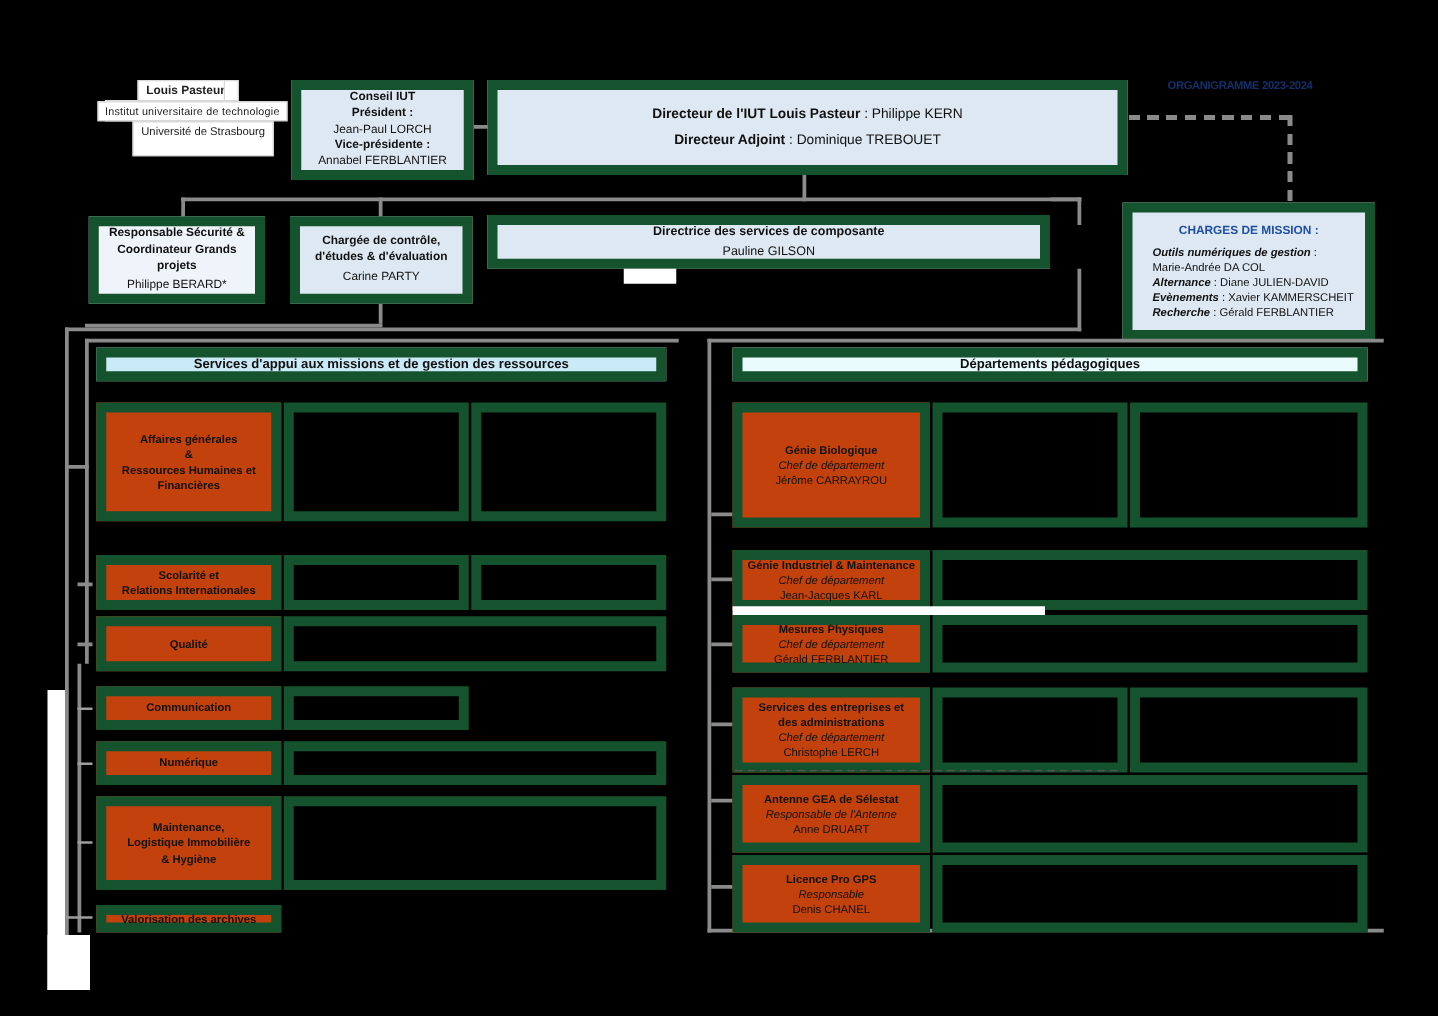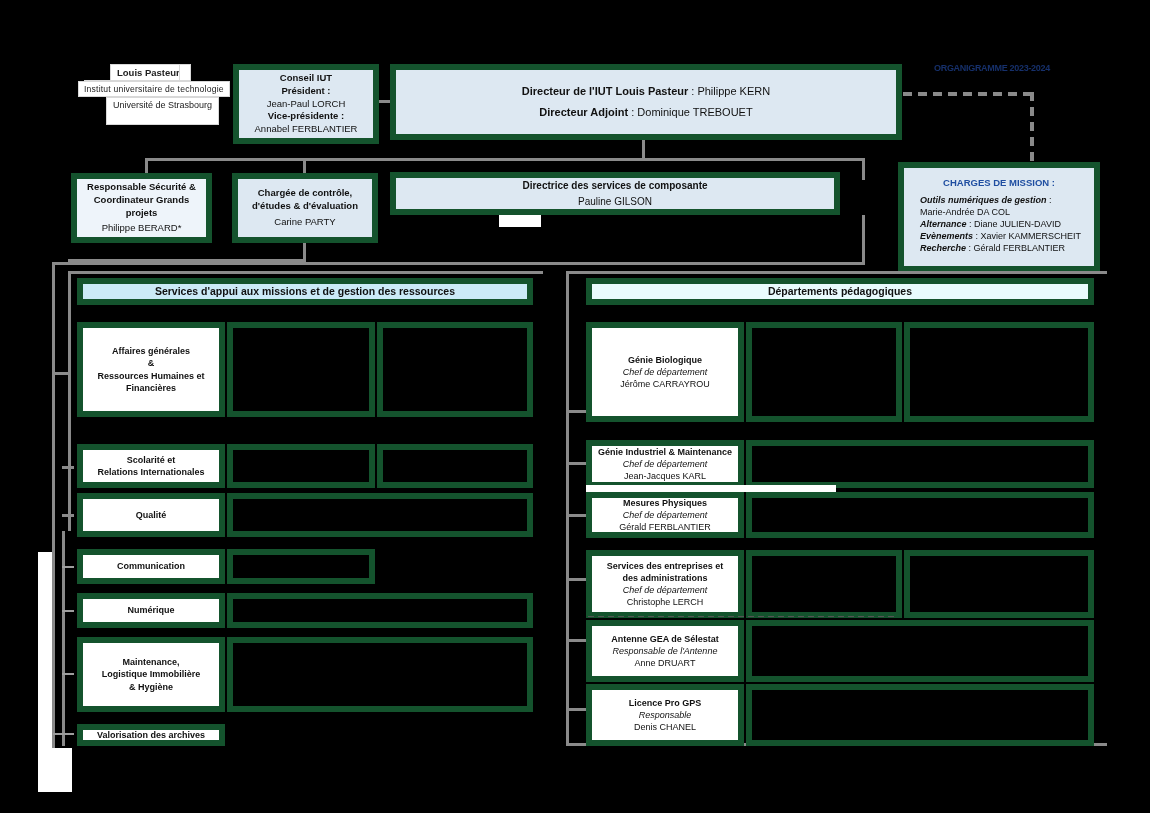--- a/index.html
+++ b/index.html
@@ -3,31 +3,31 @@
 <meta charset="utf-8">
 <style>
   html,body{margin:0;padding:0;background:#000;}
   body{width:1150px;height:813px;position:relative;overflow:hidden;
        font-family:"Liberation Sans", sans-serif;color:#111;}
   .canvas{position:absolute;inset:0;}
 
   
   .box{position:absolute;box-sizing:border-box;display:flex;flex-direction:column;
        align-items:center;justify-content:center;text-align:center;
-       border:6px solid #14532d;background:#dfe9f3;line-height:1.35;}
+       border:8px solid #14532d;background:#dfe9f3;line-height:1.35;}
   .box .ttl{font-weight:bold;}
   .box .ital{font-style:italic;}
   .box .nm{font-weight:normal;}
 
   
   .pale{background:#dde8f2;}
   
-  .lblue{background:#ffffff;}
-  
-  .cyan{background:#ffffff;}
+  .lblue{background:#c2410c;}
+  
+  .cyan{background:#c2410c;}
   
   .banner{background:#cbeaf7;font-weight:bold;}
   .banner2{background:#e9fbfd;font-weight:bold;}
 
   
   .ln{position:absolute;background:#8a8a8a;}
   .lnw{position:absolute;background:#ffffff;}
   .dash-h{position:absolute;height:4px;
      background:repeating-linear-gradient(to right,#8a8a8a 0 9px,transparent 9px 15px);}
   .dash-v{position:absolute;width:4px;

